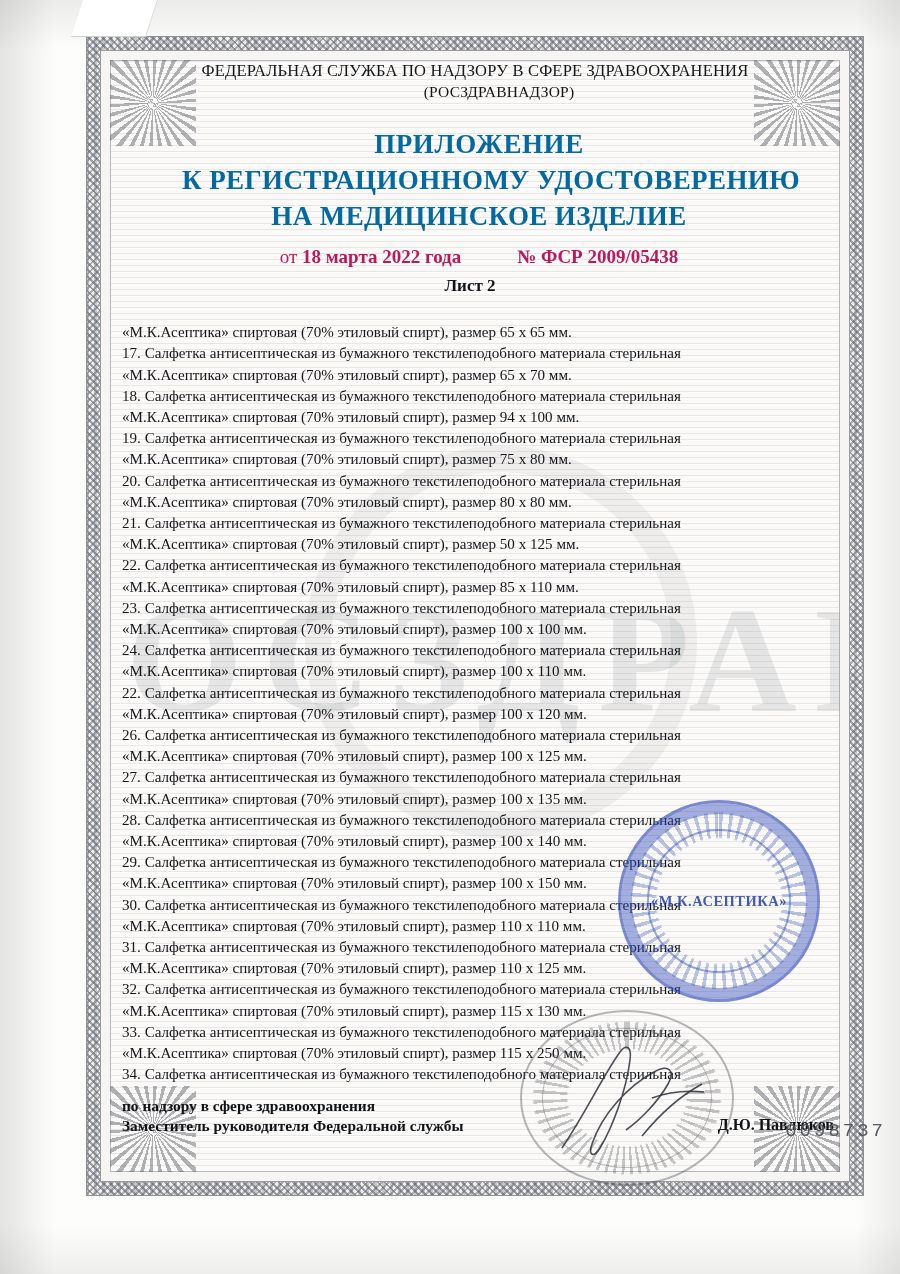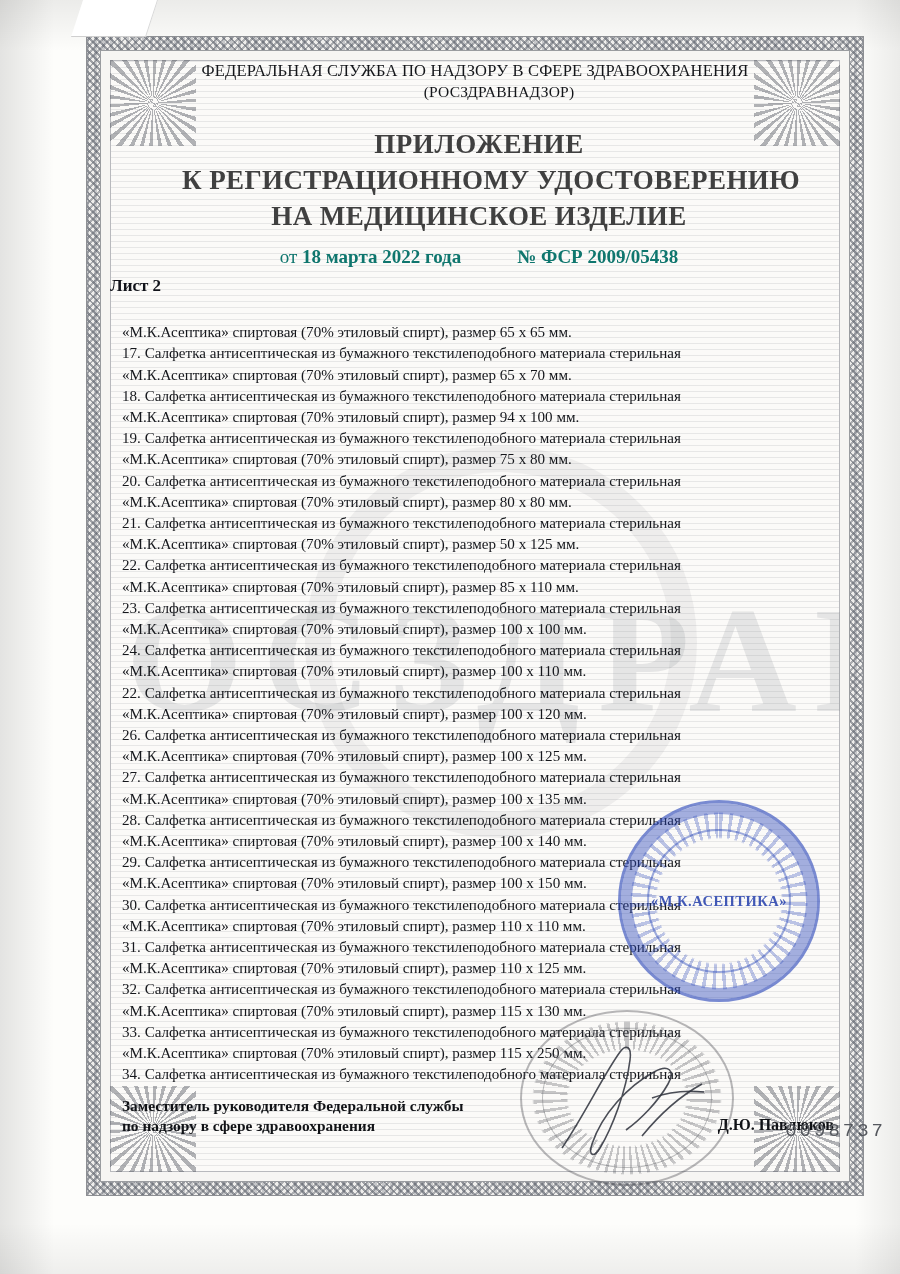--- a/index.html
+++ b/index.html
@@ -138,45 +138,45 @@
     font-size: 16.5px;
     letter-spacing: .2px;
     line-height: 1.35;
     color: #14161a;
   }
   .org .line2 { font-size: 15.5px; padding-left: 48px; }
 
   .title {
     text-align: center;
     margin-top: 26px;
-    color: #404040;
+    color: #0369a1;
     font-weight: bold;
     margin-left: 8px;
   }
   .title .t1 { font-size: 27px; letter-spacing: .6px; }
   .title .t2 { font-size: 27px; letter-spacing: .4px; margin-top: 5px; padding-left: 24px; }
   .title .t3 { font-size: 27px; letter-spacing: .4px; margin-top: 5px; text-align: center; }
 
   .meta {
     margin-top: 14px;
     display: flex;
     justify-content: center;
     align-items: baseline;
     gap: 56px;
     font-size: 19px;
-    color: #0f766e;
+    color: #be185d;
     margin-left: 8px;
   }
   .meta .date { font-weight: normal; }
   .meta .date b { font-weight: bold; }
   .meta .num { font-weight: bold; }
   .meta .num .lbl { font-weight: bold; }
 
   .sheet {
-    text-align: left;
+    text-align: center;
     font-size: 17px;
     font-weight: bold;
     margin-top: 8px;
     padding-right: 10px;
     color: #11131a;
   }
 
   
   .body-text {
     margin-top: 26px;
@@ -393,22 +393,22 @@
         <p>31. Салфетка антисептическая из бумажного текстилеподобного материала стерильная</p>
         <p>«М.К.Асептика» спиртовая (70% этиловый спирт), размер 110 х 125 мм.</p>
         <p>32. Салфетка антисептическая из бумажного текстилеподобного материала стерильная</p>
         <p>«М.К.Асептика» спиртовая (70% этиловый спирт), размер 115 х 130 мм.</p>
         <p>33. Салфетка антисептическая из бумажного текстилеподобного материала стерильная</p>
         <p>«М.К.Асептика» спиртовая (70% этиловый спирт), размер 115 х 250 мм.</p>
         <p>34. Салфетка антисептическая из бумажного текстилеподобного материала стерильная</p>
       </div>
 
     <div class="sign">
+      <div class="role">по надзору в сфере здравоохранения</div>
       <div class="role">Заместитель руководителя Федеральной службы</div>
-      <div class="role">по надзору в сфере здравоохранения</div>
       <div class="name">Д.Ю. Павлюков</div>
     </div>
 
   </div>
 
   <div class="stamp-grey">
     <div class="ring-text"></div>
   </div>
 
   <div class="stamp-blue">

